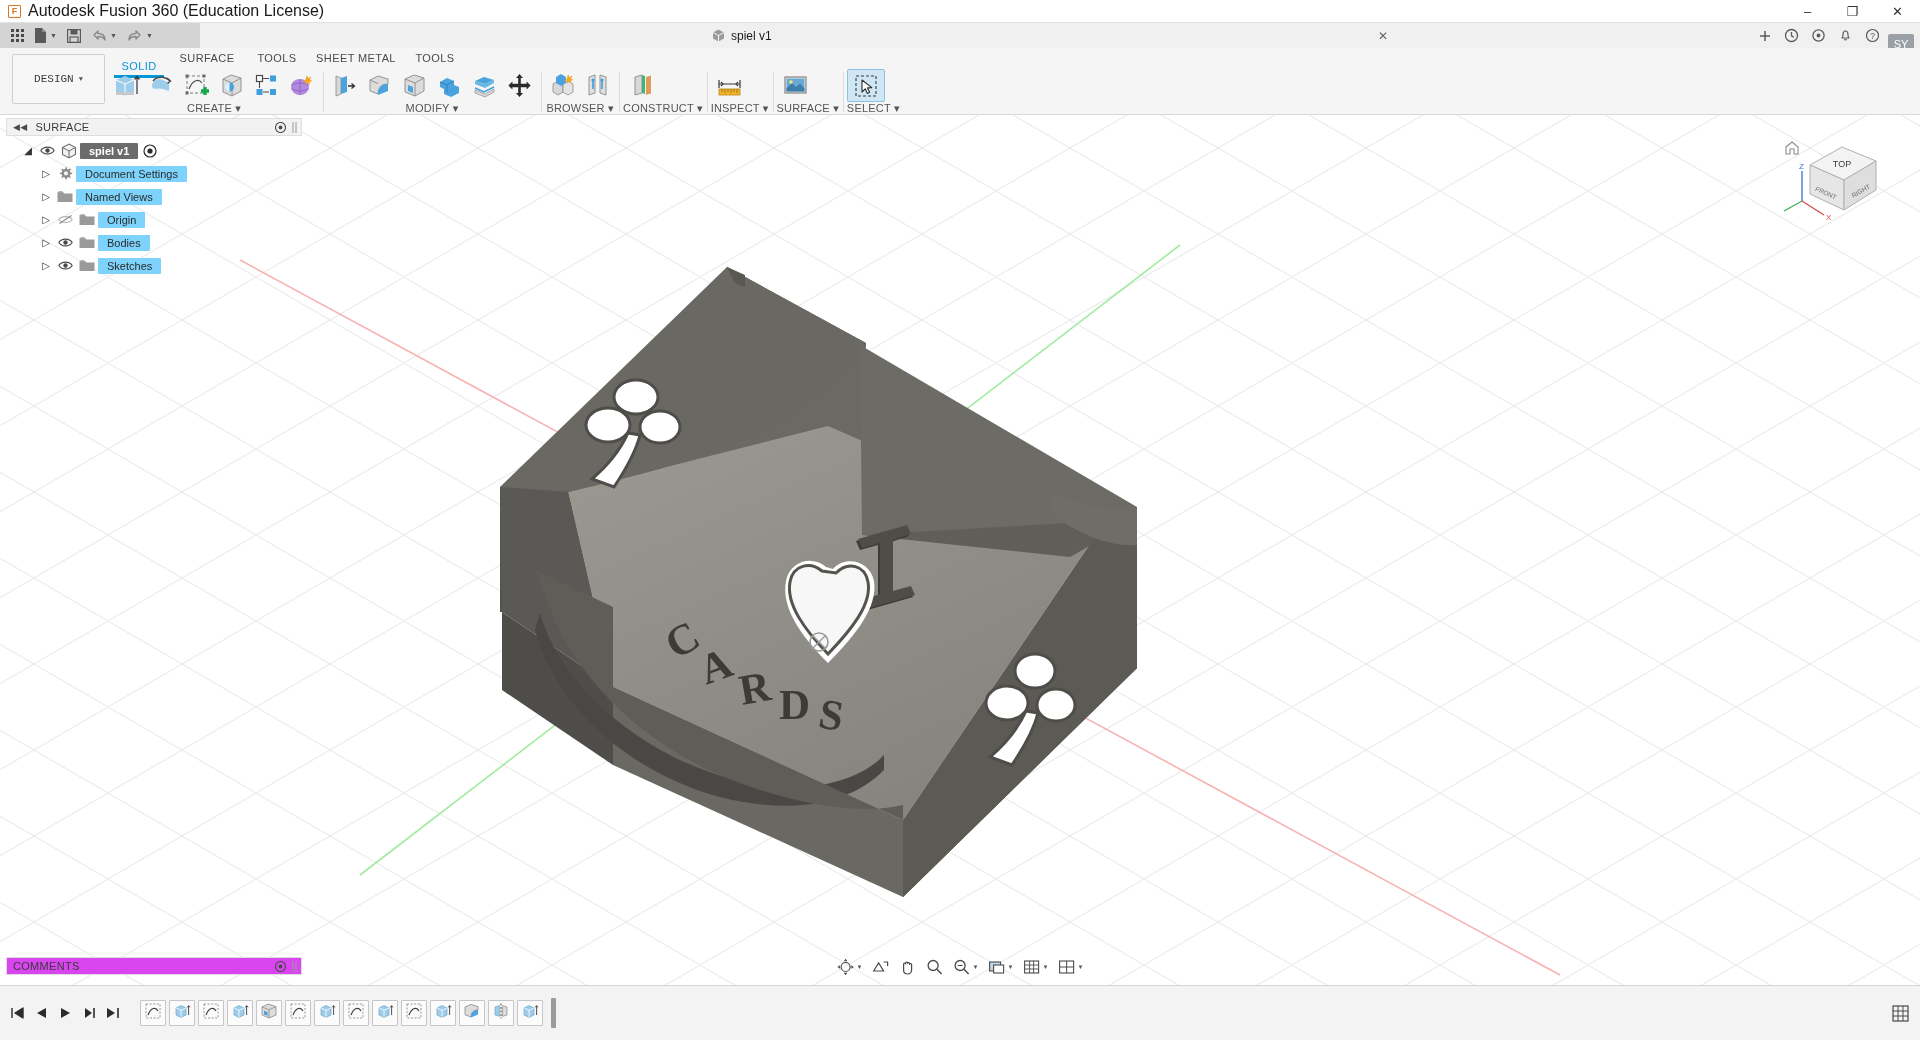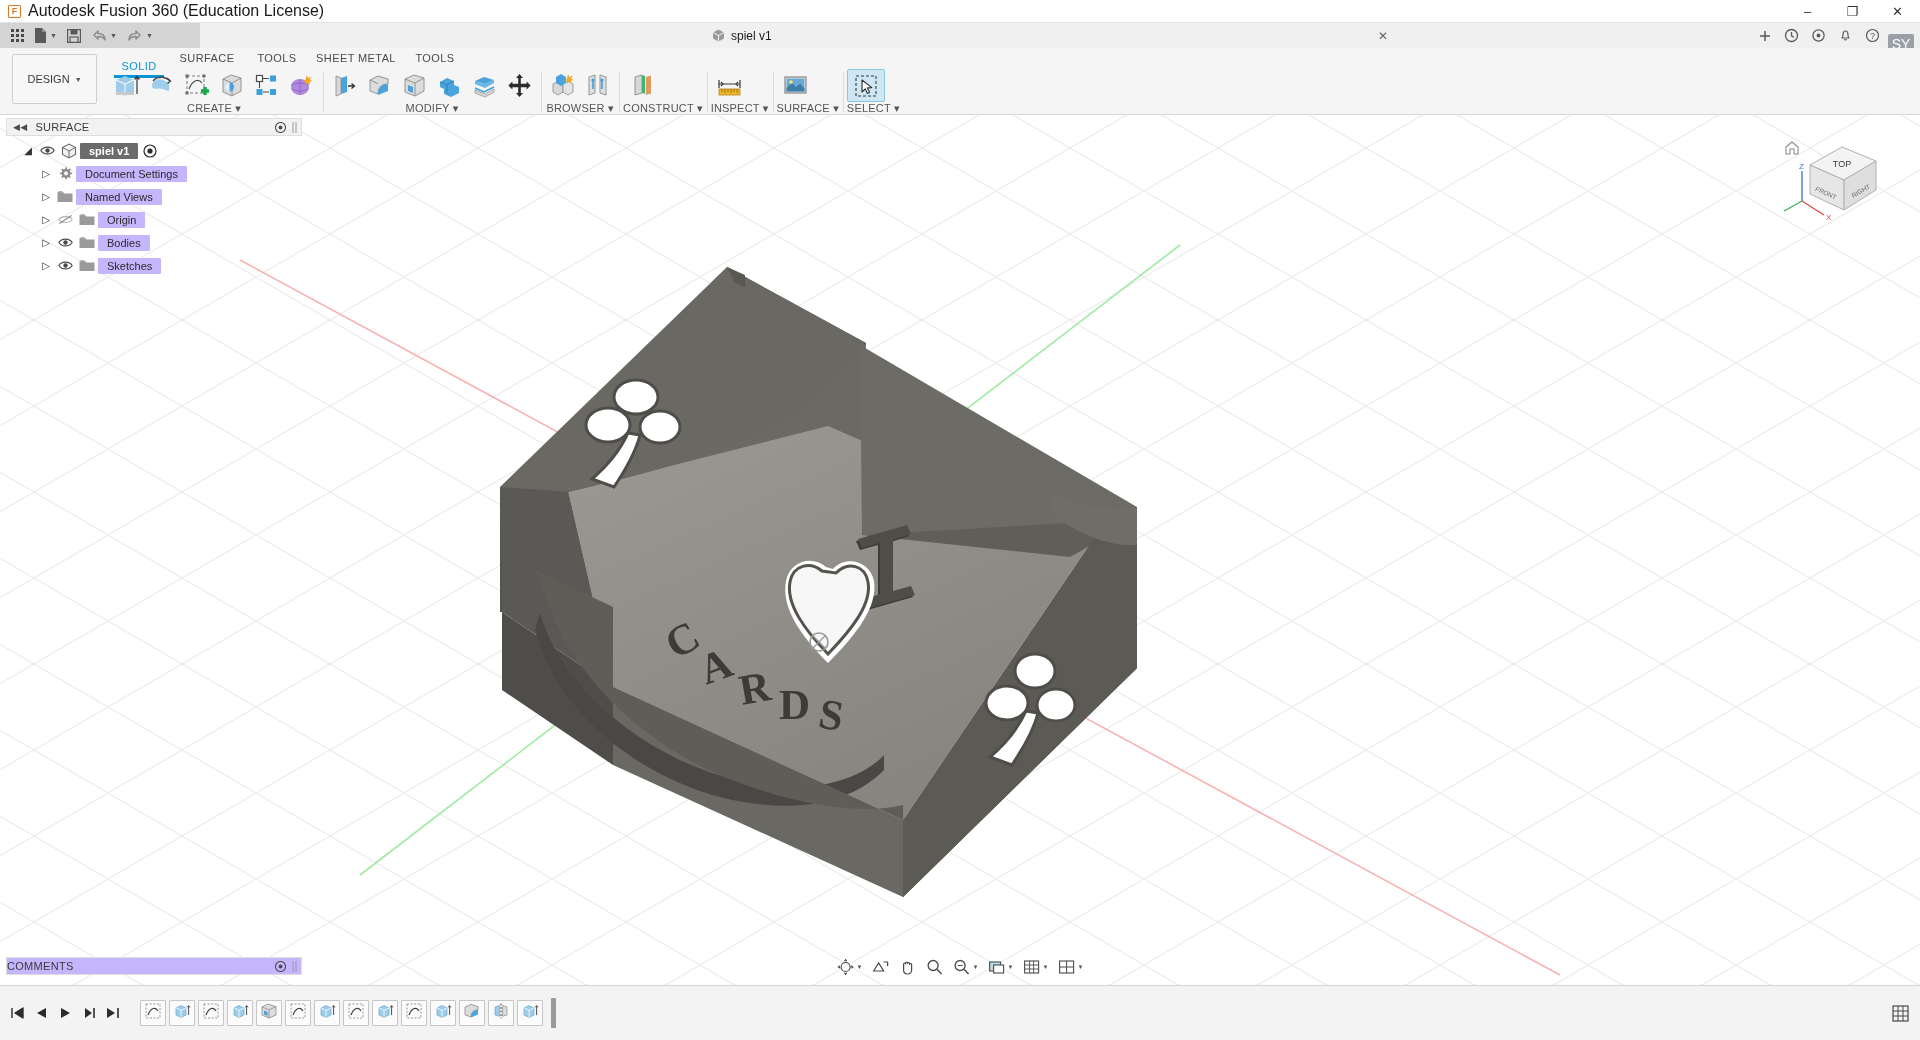--- a/index.html
+++ b/index.html
@@ -61,35 +61,35 @@
   .topright-icons {
     position: absolute; right: 0; top: 0; height: 25px;
     display: flex; align-items: center; gap: 0;
   }
   .tri {
     width: 27px; height: 25px; display: flex; align-items: center; justify-content: center;
     color: #5a5a5a; cursor: pointer;
   }
   .avatar-badge {
     width: 26px; height: 19px; margin: 16px 6px 0 2px;
-    background: #9aa0a6; color: #fff; font-size: 14px;
+    background: #9aa0a6; color: #fff; font-size: 11px;
     display: flex; align-items: center; justify-content: center;
     border-radius: 2px; cursor: pointer;
   }
 
   
   .ribbon {
     position: absolute; top: 48px; left: 0; width: 1920px; height: 67px;
     background: #f5f5f5; border-bottom: 1px solid #d8d8d8;
   }
   .design-dd {
-    position: absolute; left: 12px; top: 6px; width: 85px; height: 50px;
+    position: absolute; left: 12px; top: 6px; width: 93px; height: 50px;
     border: 1px solid #cfcfcf; background: #f7f7f7; border-radius: 2px;
     display: flex; align-items: center; justify-content: center;
-    font-size: 11px; color: #3a3a3a; cursor: pointer;
+    font-size: 11px; color: #3a3a3a; cursor: pointer; font-family: Liberation Mono, monospace;
   }
   .dd-caret { font-size: 7px; margin-left: 5px; color: #555; }
 
   .wstabs { position: absolute; left: 110px; top: 0; height: 20px; display: flex; }
   .wstab {
     font-size: 11px; color: #4a4a4a; letter-spacing: .4px;
     height: 20px; display: flex; align-items: center; cursor: pointer;
     padding: 0 6px; position: relative; white-space: nowrap;
   }
   .wstab.active { color: #0696d7; margin-top: 8px; }
@@ -141,31 +141,31 @@
   .tnode { display: flex; align-items: center; height: 23px; padding-left: 14px; }
   .tnode .twist {
     width: 16px; text-align: center; font-size: 10px; color: #333; cursor: pointer;
     user-select: none;
   }
   .tnode .eye {
     width: 22px; display: flex; align-items: center; justify-content: center; cursor: pointer;
   }
   .tnode .ticon { width: 22px; display: flex; align-items: center; justify-content: center; }
   .tnode .tlabel {
-    background: #c4b5fd; padding: 2px 9px; border-radius: 1px;
+    background: #7dd3fc; padding: 2px 9px; border-radius: 1px;
     font-size: 11px; color: #2b2b2b; cursor: pointer; white-space: nowrap;
   }
   .tnode.root .tlabel { background: #6b6b6b; color: #ffffff; font-weight: bold; }
   .tnode .after-icon { margin-left: 5px; display: flex; align-items: center; cursor: pointer; }
 
   
   .comments {
     position: absolute; left: 6px; bottom: 10px; width: 296px; height: 18px;
-    background: #c4b5fd; border: 1px solid #dedede;
-    display: flex; align-items: center; 
+    background: #d946ef; border: 1px solid #dedede;
+    display: flex; align-items: center; padding-left: 6px;
     font-size: 11px; color: #3a3a3a; letter-spacing: .3px;
   }
   .comments-right { margin-left: auto; display: flex; align-items: center; gap: 6px; padding-right: 4px; }
 
   
   .viewcube { position: absolute; right: 20px; top: 12px; width: 120px; height: 105px; }
 
   
   .navbar {
     position: absolute; left: 50%; transform: translateX(-50%); bottom: 6px;

